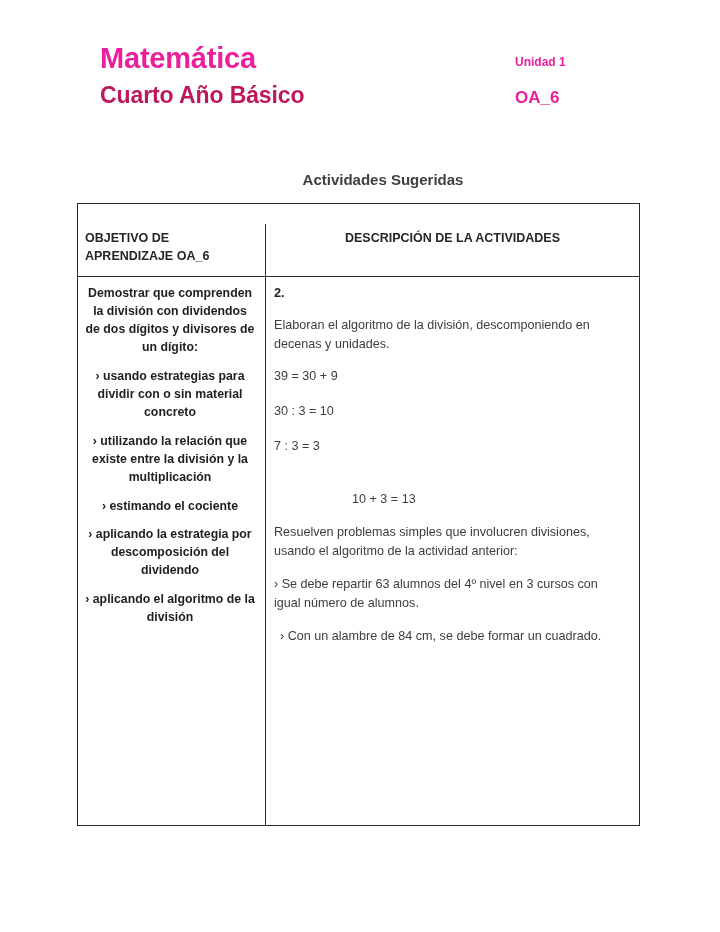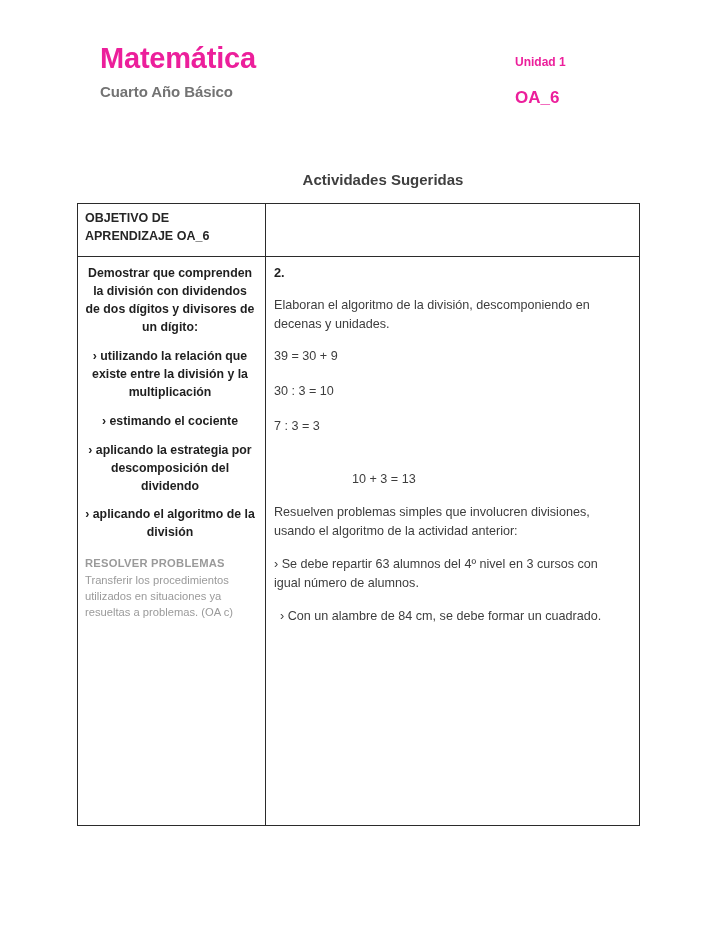--- a/index.html
+++ b/index.html
@@ -32,23 +32,23 @@
     font-weight: bold;
     color: #ec1f9b;
     letter-spacing: -0.2px;
     line-height: 1;
     white-space: nowrap;
   }
   .grade-title {
     position: absolute;
     left: 100px;
     top: 84px;
-    font-size: 15px;
-    font-weight: bold;
-    color: #737373;
+    font-size: 23px;
+    font-weight: bold;
+    color: #be185d;
     letter-spacing: -0.1px;
     line-height: 1;
     white-space: nowrap;
   }
   .unit-label {
     position: absolute;
     left: 515px;
     top: 56px;
     font-size: 12px;
     font-weight: bold;
@@ -91,20 +91,21 @@
     border: 1px solid #2b2b2b;
     box-sizing: border-box;
     display: flex;
     flex-direction: column;
   }
   .table-head {
     display: flex;
     height: 52px;
     border-bottom: 1px solid #2b2b2b;
     flex: 0 0 auto;
+    margin-top: 20px;
   }
   .table-body {
     display: flex;
     flex: 1 1 auto;
     min-height: 0;
   }
   .col-left {
     width: 188px;
     flex: 0 0 188px;
     border-right: 1px solid #2b2b2b;
@@ -202,34 +203,32 @@
   <div class="unit-label">Unidad 1</div>
   <div class="oa-label">OA_6</div>
 </div>
 
 <div class="section-title">Actividades Sugeridas</div>
 
 <div class="activities-table">
 
   <div class="table-head">
     <div class="col-left head-cell-left">OBJETIVO DE APRENDIZAJE OA_6</div>
+    <div class="col-right head-cell-right">DESCRIPCIÓN DE LA ACTIVIDADES</div>
   </div>
 
   <div class="table-body">
 
     <div class="col-left body-cell-left">
       <div class="obj-block">Demostrar que comprenden la división con dividendos de dos dígitos y divisores de un dígito:</div>
+      <div class="obj-block">› usando estrategias para dividir con o sin material concreto</div>
       <div class="obj-block">› utilizando la relación que existe entre la división y la multiplicación</div>
       <div class="obj-block">› estimando el cociente</div>
       <div class="obj-block">› aplicando la estrategia por descomposición del dividendo</div>
       <div class="obj-block">› aplicando el algoritmo de la división</div>
-      <div class="resolver-block">
-        <div class="resolver-heading">RESOLVER PROBLEMAS</div>
-        <div class="resolver-text">Transferir los procedimientos utilizados en situaciones ya resueltas a problemas. (OA c)</div>
-      </div>
     </div>
 
     <div class="col-right body-cell-right">
       <div class="act-number">2.</div>
       <div class="act-para">Elaboran el algoritmo de la división, descomponiendo en decenas y unidades.</div>
       <div class="act-eq">39 = 30 + 9</div>
       <div class="act-eq">30 : 3 = 10</div>
       <div class="act-eq">7 : 3 = 3</div>
       <div class="act-eq-indent">10 + 3 = 13</div>
       <div class="act-para">Resuelven problemas simples que involucren divisiones, usando el algoritmo de la actividad anterior:</div>

